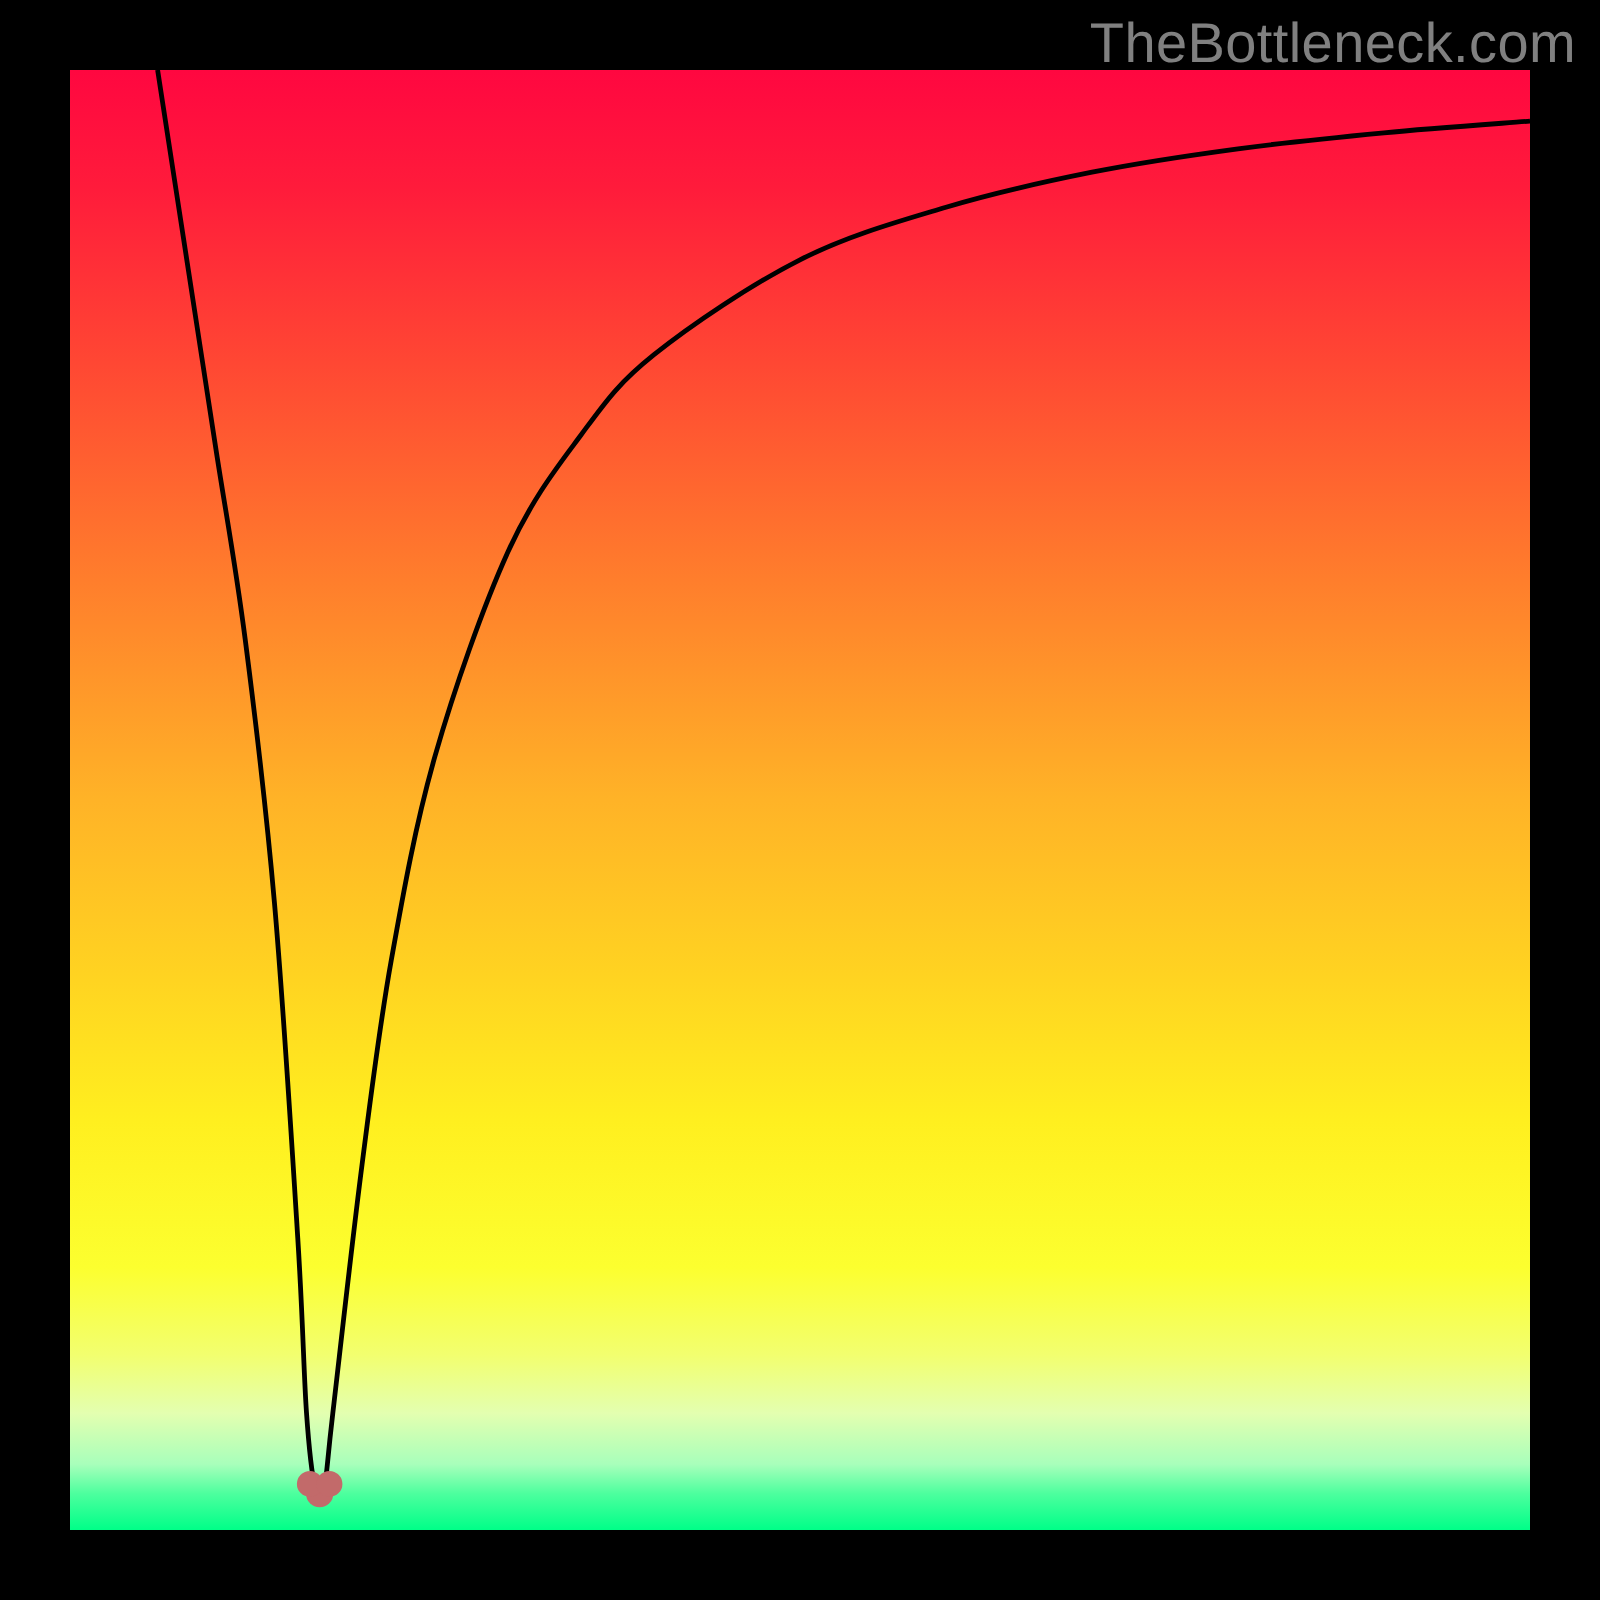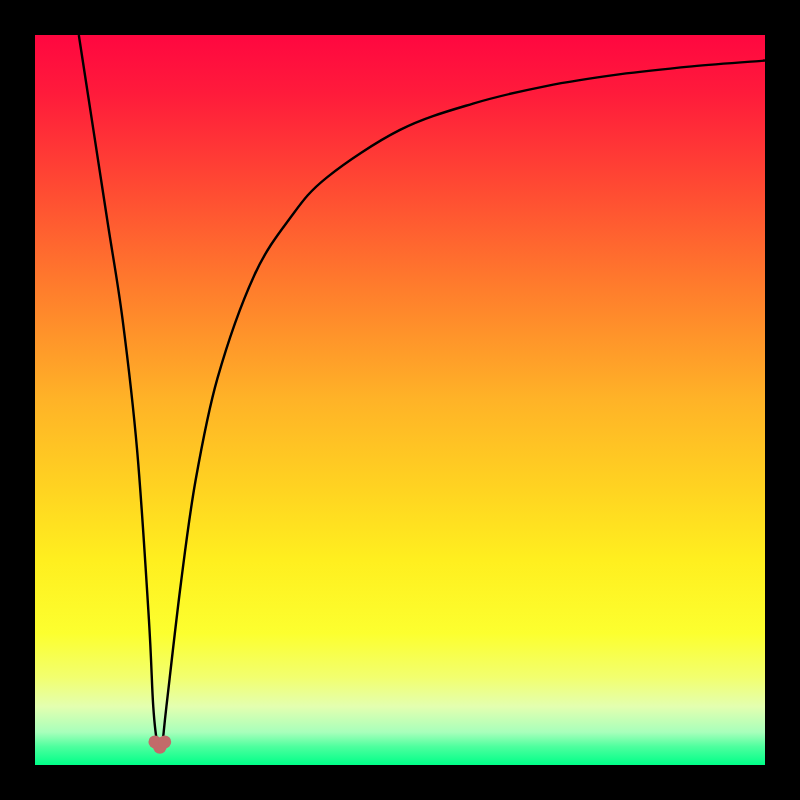--- a/index.html
+++ b/index.html
@@ -64,14 +64,15 @@
       <rect id="bg-rect" x="0" y="0" width="730" height="730" fill="url(#bg-grad)"></rect>
       <path id="curve-path" fill="none" stroke="#000000" stroke-width="2.4" d="M 43.8 0 C 46.233333333333334 15.816666666666663, 53.53333333333333 63.26666666666665, 58.4 94.89999999999998 C 63.266666666666666 126.5333333333333, 68.13333333333334 158.16666666666663, 73 189.79999999999995 C 77.86666666666666 221.43333333333328, 82.73333333333332 246.98333333333332, 87.6 284.7 C 92.46666666666667 322.4166666666667, 97.82000000000001 366.2166666666667, 102.2 416.1 C 106.58 465.98333333333335, 111.20333333333333 541.4166666666666, 113.88 584 C 116.55666666666666 626.5833333333334, 116.80000000000001 650.6733333333334, 118.26 671.6 C 119.72 692.5266666666666, 121.18 703.2333333333333, 122.64 709.56 C 124.1 715.8866666666665, 125.56 715.8866666666665, 127.02 709.56 C 128.48 703.2333333333333, 128.23666666666668 698.61, 131.4 671.6 C 134.56333333333333 644.59, 141.13333333333333 585.2166666666667, 146 547.5 C 150.86666666666667 509.7833333333333, 154.51666666666665 479.3666666666667, 160.6 445.3 C 166.68333333333334 411.23333333333335, 172.76666666666665 377.16666666666663, 182.5 343.09999999999997 C 192.23333333333335 309.0333333333333, 206.83333333333334 267.66666666666663, 219 240.89999999999998 C 231.16666666666666 214.13333333333333, 243.33333333333331 198.925, 255.49999999999997 182.5 C 267.66666666666663 166.075, 273.75 156.9499999999999, 292 142.3499999999999 C 310.25 127.7499999999999, 340.6666666666667 107.18833333333329, 365 94.89999999999998 C 389.3333333333333 82.61166666666666, 413.6666666666667 75.92000000000002, 438 68.62 C 462.3333333333333 61.31999999999999, 486.66666666666663 55.96666666666656, 510.99999999999994 51.09999999999991 C 535.3333333333333 46.233333333333256, 559.6666666666666 42.70500000000006, 584 39.42000000000007 C 608.3333333333334 36.13500000000008, 632.6666666666666 33.701666666666654, 657 31.389999999999986 C 681.3333333333334 29.07833333333332, 717.8333333333334 26.523333333333387, 730 25.550000000000068"></path>
       <g id="marker-g">
           <circle cx="124.83000000000001" cy="711.8349999999999" r="6.825" fill="#c26a6a"></circle>
           <circle cx="119.95500000000001" cy="706.9599999999999" r="6.5" fill="#c26a6a"></circle>
           <circle cx="129.705" cy="706.9599999999999" r="6.5" fill="#c26a6a"></circle>
         </g>
     </svg>
   </div>
 
+  <div class="watermark">TheBottleneck.com</div>
 
 </div>
 
 </body></html>

